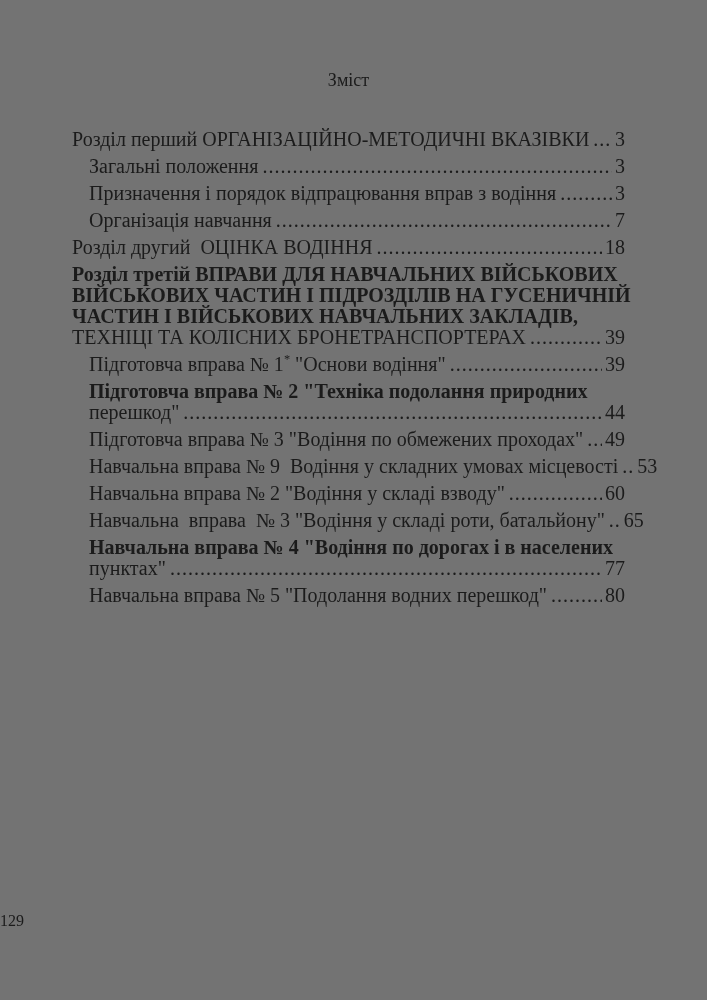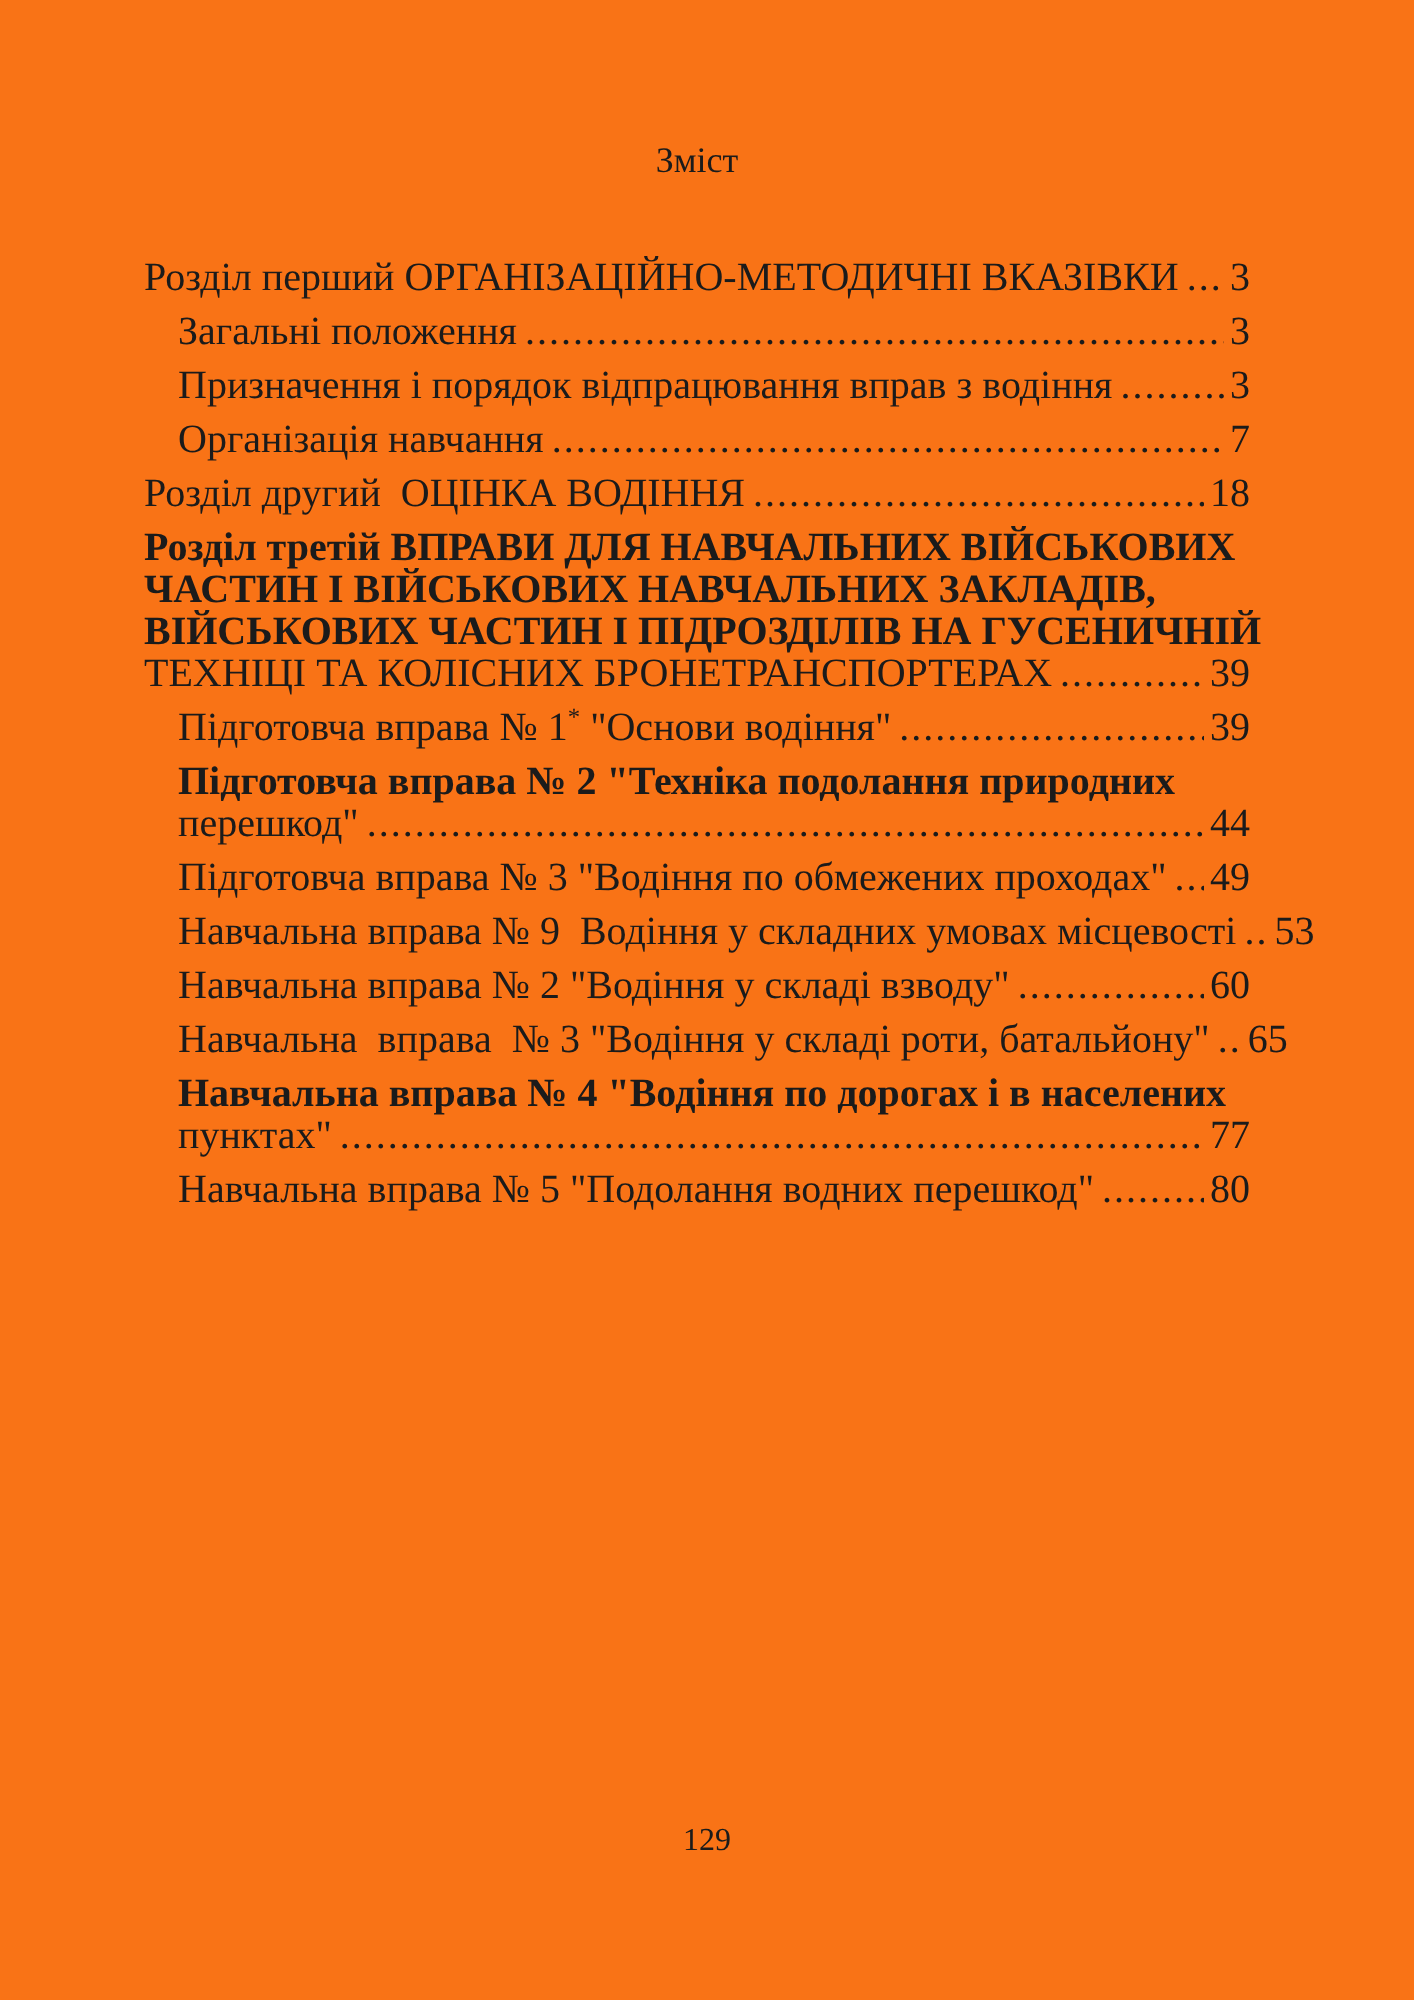--- a/index.html
+++ b/index.html
@@ -11,21 +11,21 @@
     width: 707px;
     height: 1000px;
     position: relative;
     font-family: "Liberation Serif", "DejaVu Serif", serif;
     color: #1b1b1b;
     overflow: hidden;
   }
   .doc-page {
     position: absolute;
     inset: 0;
-    background: #f97316;
+    background: #737373;
   }
   .content {
     padding: 70px 82px 0 72px;
   }
   .doc-title {
     text-align: center;
     font-size: 18px;
     font-weight: normal;
     line-height: 21px;
     margin: 0 0 38px 0;
@@ -76,21 +76,20 @@
   .sup {
     font-size: 0.62em;
     vertical-align: super;
     line-height: 0;
   }
   .folio {
     position: absolute;
     top: 912px;
     left: 0;
     width: 100%;
-    text-align: center;
     font-size: 16px;
   }
 </style>
 </head>
 <body>
 
 <div class="doc-page">
   <div class="content">
 
     <h1 class="doc-title">Зміст</h1>
@@ -123,22 +122,22 @@
 
 
       <div class="toc-row">
         <span class="toc-text">Розділ другий  ОЦІНКА ВОДІННЯ</span>
         <span class="leader"></span>
         <span class="toc-page">18</span>
       </div>
 
       <div class="toc-multi">
         <div class="toc-line">Розділ третій ВПРАВИ ДЛЯ НАВЧАЛЬНИХ ВІЙСЬКОВИХ</div>
+        <div class="toc-line">ВІЙСЬКОВИХ ЧАСТИН І ПІДРОЗДІЛІВ НА ГУСЕНИЧНІЙ</div>
         <div class="toc-line">ЧАСТИН І ВІЙСЬКОВИХ НАВЧАЛЬНИХ ЗАКЛАДІВ,</div>
-        <div class="toc-line">ВІЙСЬКОВИХ ЧАСТИН І ПІДРОЗДІЛІВ НА ГУСЕНИЧНІЙ</div>
         <div class="toc-row">
           <span class="toc-text">ТЕХНІЦІ ТА КОЛІСНИХ БРОНЕТРАНСПОРТЕРАХ</span>
           <span class="leader"></span>
           <span class="toc-page">39</span>
         </div>
       </div>
 
       <div class="toc-row indent-1">
         <span class="toc-text"><span>Підготовча вправа № 1</span><sup class="sup">*</sup><span> "Основи водіння"</span></span>
         <span class="leader"></span>

